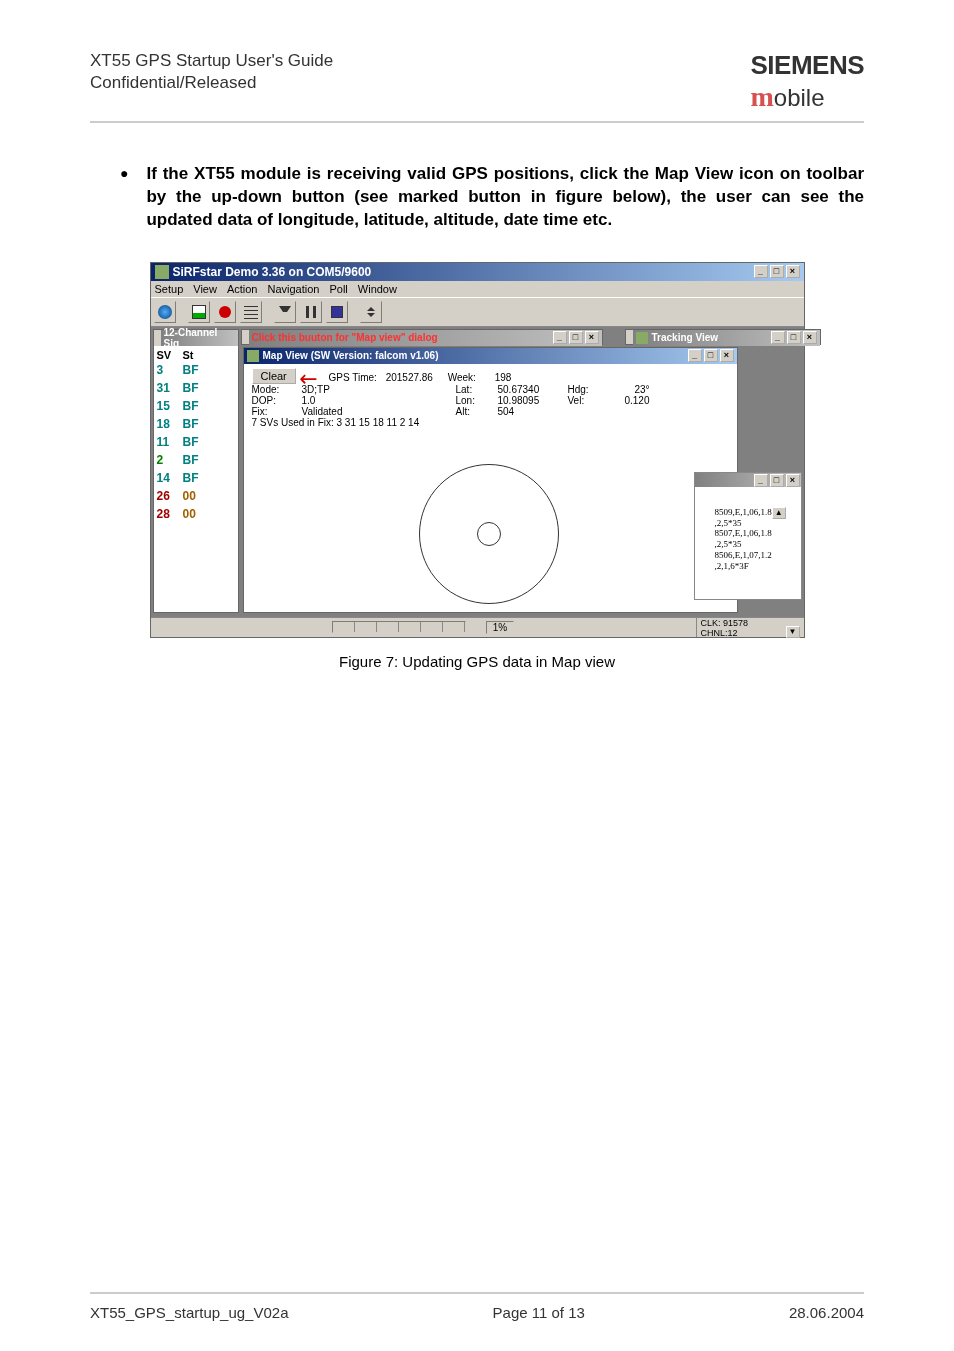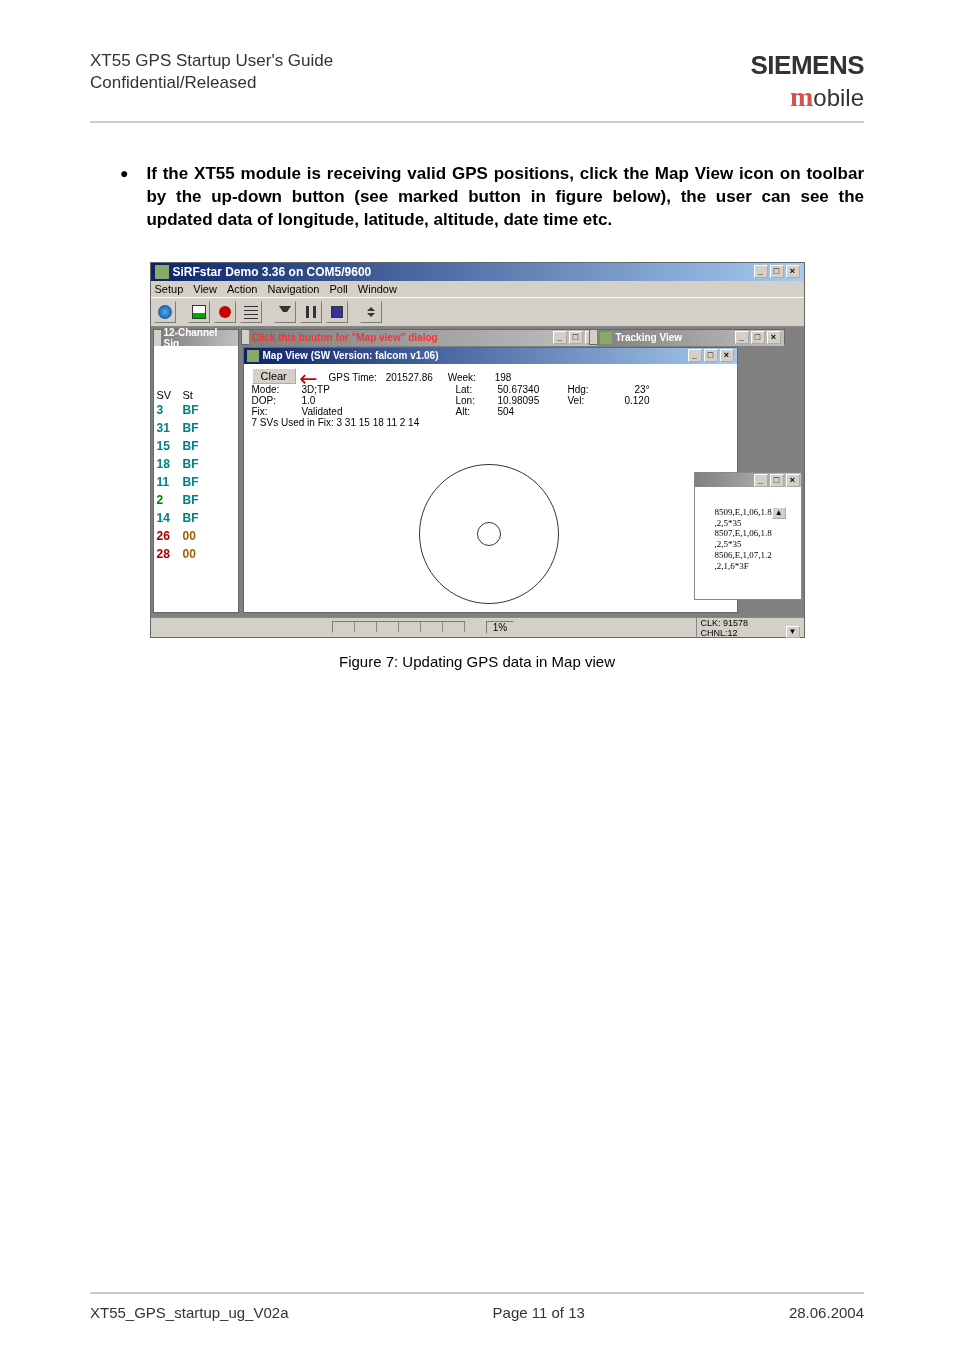--- a/index.html
+++ b/index.html
@@ -24,21 +24,20 @@
       padding-bottom: 8px;
       border-bottom: 2px solid #ccc;
       margin-bottom: 40px;
     }
     .header-left {
       font-size: 17px;
       color: #333;
       line-height: 1.3;
     }
     .header-right {
-      text-align: right;
     }
     .siemens-logo {
       font-family: Arial, sans-serif;
       font-weight: bold;
       font-size: 26px;
       color: #333;
       letter-spacing: -0.5px;
     }
     .mobile-text {
       font-size: 24px;
@@ -184,23 +183,22 @@
       height: 284px;
     }
     .channel-content {
       background: #fff;
       height: calc(100% - 16px);
       padding: 3px;
       font-size: 11px;
     }
     .channel-header {
       display: flex;
-      font-weight: normal;
+      font-weight: bold;
       color: #000;
-      margin-top: 40px;
     }
     .channel-row {
       display: flex;
       font-size: 12px;
       font-weight: bold;
       padding: 2px 0;
     }
     .ch-sv { width: 26px; }
     .ch-st { width: 26px; }
     .sv-teal { color: #008080; }
@@ -440,21 +438,21 @@
             <span class="sub-title-red">Click this buuton for "Map view" dialog</span>
             <span style="flex:1"></span>
             <span class="win-controls">
               <span class="win-btn">_</span>
               <span class="win-btn">□</span>
               <span class="win-btn">×</span>
             </span>
           </div>
         </div>
 
-        <div class="sub-window" style="top:2px; left:438px; width:196px; height:16px;">
+        <div class="sub-window" style="top:2px; left:474px; width:196px; height:16px;">
           <div class="sub-title-bar sub-title-inactive">
             <span class="title-bar-icon" style="width:12px;height:12px"></span>
             <span class="sub-title-text">Tracking View</span>
             <span class="win-controls">
               <span class="win-btn">_</span>
               <span class="win-btn">□</span>
               <span class="win-btn">×</span>
             </span>
           </div>
         </div>

